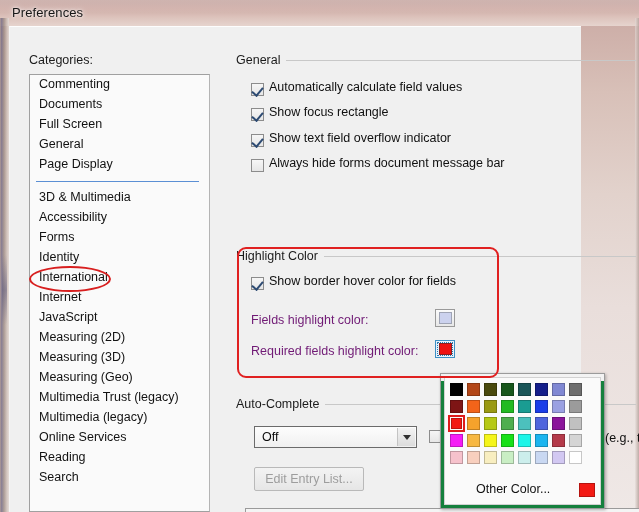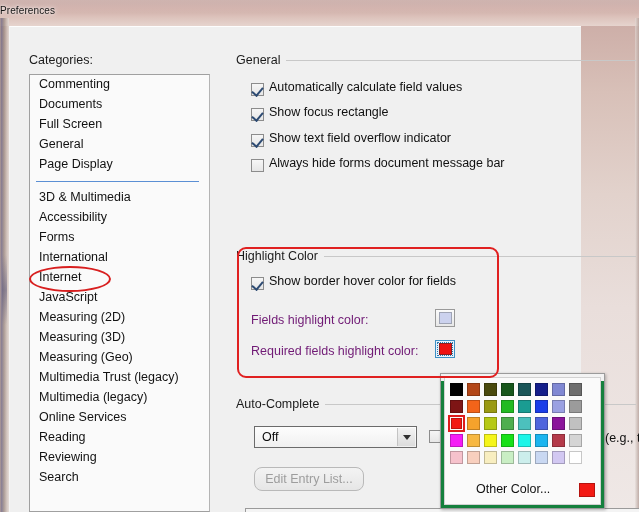--- a/index.html
+++ b/index.html
@@ -20,22 +20,22 @@
   }
   #titlebar {
     position: absolute; left: 0; top: 0; width: 639px; height: 26px;
     background: linear-gradient(180deg,#b9938d 0%,#cdaaa4 30%,#dcc2bb 65%,#e6d4ce 100%);
   }
   #titlebar::after{
     content:""; position:absolute; left:0; top:0; width:100%; height:13px;
     background: linear-gradient(180deg, rgba(255,255,255,.30), rgba(255,255,255,0));
   }
   #title-text {
-    position: absolute; left: 0; top: 5px;
-    font-size: 10px; color: #161616; letter-spacing: .1px;
+    position: absolute; left: 12px; top: 5px;
+    font-size: 13px; color: #161616; letter-spacing: .1px;
     text-shadow: 0 0 3px rgba(255,255,255,.95), 0 0 6px rgba(255,255,255,.8);
     z-index: 3;
   }
   
   #edge-left {
     position:absolute; left:0; top:18px; width:9px; height:494px;
     background: linear-gradient(90deg,
       rgba(173,151,146,.95) 0%,
       rgba(120,110,135,.85) 18%,
       rgba(158,140,132,.8) 45%,
@@ -163,21 +163,21 @@
   }
   #ac-select .arrow {
     position:absolute; left:5px; top:7px;
     width:0;height:0;border-left:4px solid transparent;border-right:4px solid transparent;
     border-top:5px solid #303030;
   }
   
   #edit-entry {
     position:absolute; left:244px; top:440px; width:110px; height:24px;
     background: linear-gradient(180deg,#f3f3f3,#e6e6e6);
-    border:1px solid #b9b9b9; border-radius:8px;
+    border:1px solid #b9b9b9; border-radius:2px;
     font-size:12.5px; color:#9d9d9d;
     display:flex; align-items:center; justify-content:center;
   }
   
   #ac-cb { position:absolute; left:419px; top:403px; }
   #ac-note { position:absolute; left:595px; top:404px; font-size:12.5px; color:#101010; white-space:nowrap; }
 
   
   #infobox {
     position:absolute; left:235px; top:481px; width:395px; height:34px;
@@ -249,31 +249,31 @@
     <div id="cat-list">
       <div class="cat-item">Commenting</div>
       <div class="cat-item">Documents</div>
       <div class="cat-item">Full Screen</div>
       <div class="cat-item">General</div>
       <div class="cat-item">Page Display</div>
       <div class="cat-sep"></div>
       <div class="cat-item">3D &amp; Multimedia</div>
       <div class="cat-item">Accessibility</div>
       <div class="cat-item">Forms</div>
+      <div class="cat-item">Identity</div>
       <div class="cat-item">International</div>
       <div class="cat-item">Internet</div>
       <div class="cat-item">JavaScript</div>
       <div class="cat-item">Measuring (2D)</div>
       <div class="cat-item">Measuring (3D)</div>
       <div class="cat-item">Measuring (Geo)</div>
       <div class="cat-item">Multimedia Trust (legacy)</div>
       <div class="cat-item">Multimedia (legacy)</div>
       <div class="cat-item">Online Services</div>
       <div class="cat-item">Reading</div>
-      <div class="cat-item">Reviewing</div>
       <div class="cat-item">Search</div>
     </div>
     <div id="anno-forms"></div>
 
     <div class="group-label" style="left:226px; top:26px;">General</div>
     <div class="group-rule" style="left:276px; top:33px; width:350px;"></div>
 
     <div class="cb checked" style="left:241px; top:56px;"></div>
     <div class="cb-label" style="left:259px; top:53px;">Automatically calculate field values</div>
 

